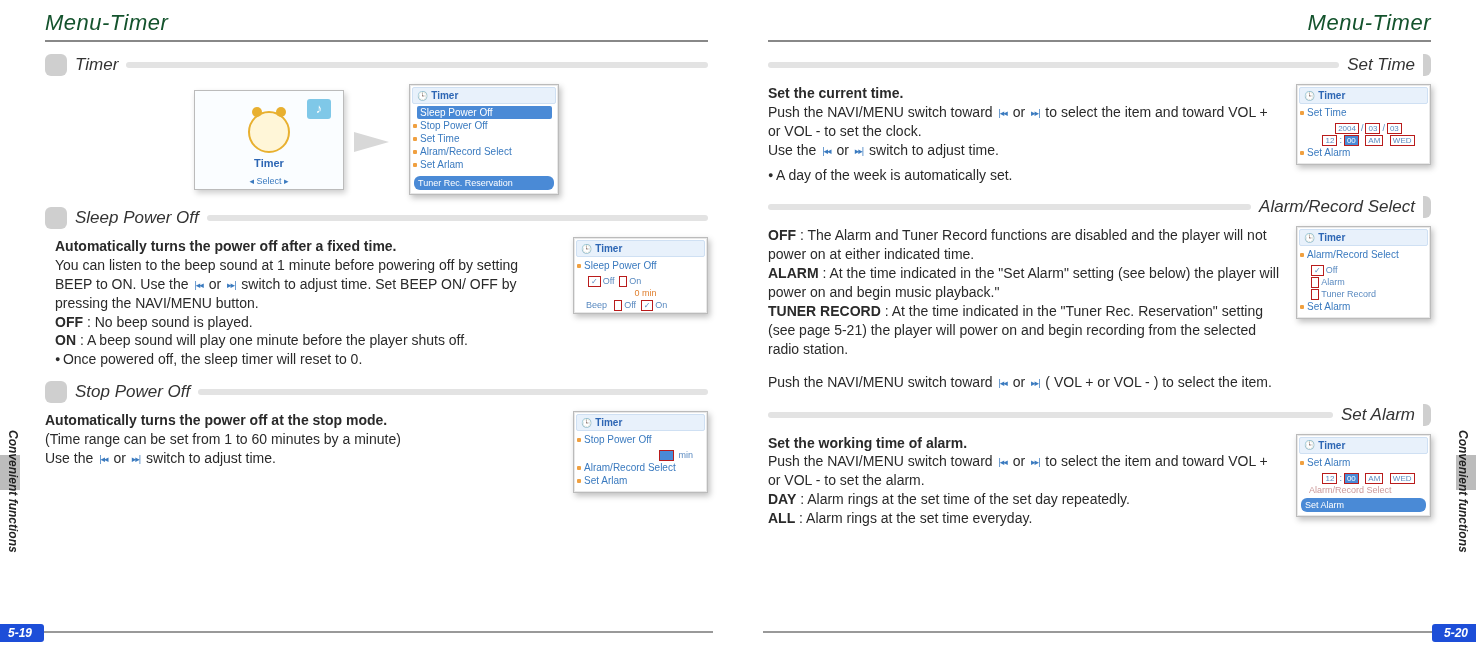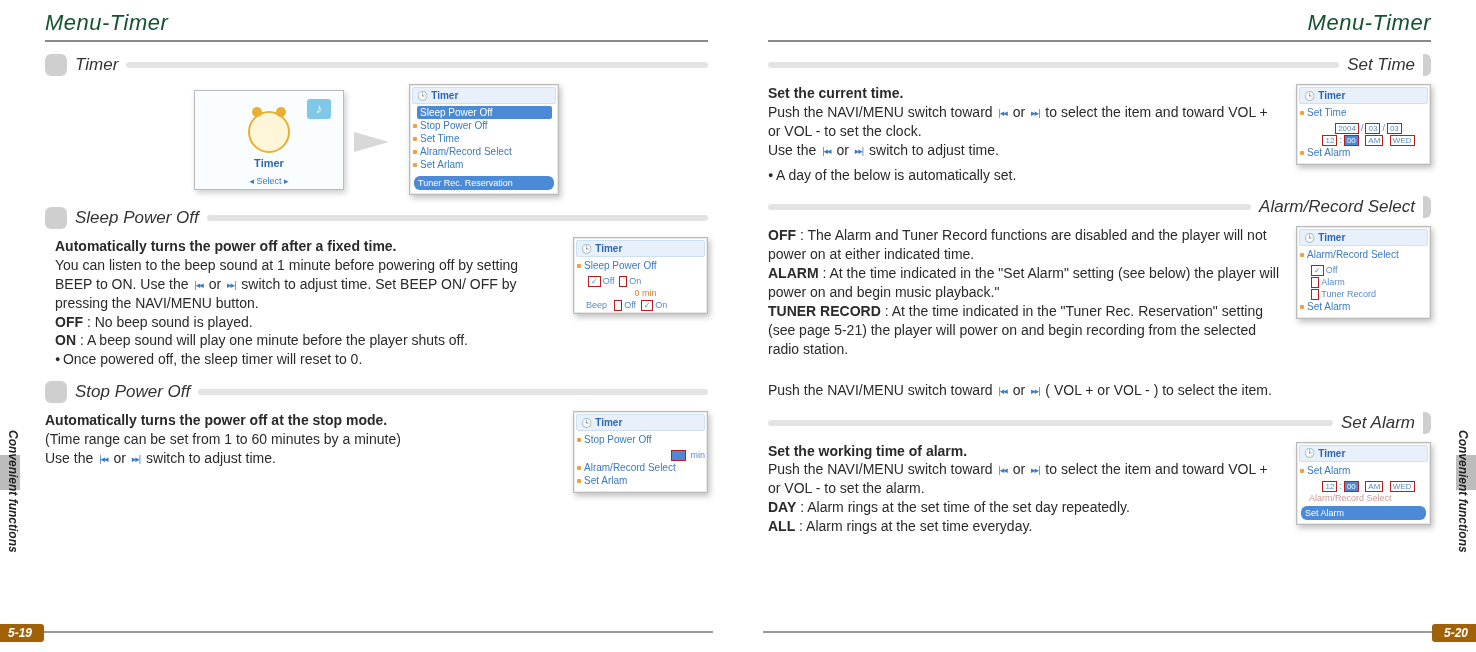--- a/index.html
+++ b/index.html
@@ -210,21 +210,21 @@
     border-left: 35px solid #d8d8d8;
     border-top: 10px solid transparent;
     border-bottom: 10px solid transparent;
   }
 
   
   .pgnum {
     position: absolute;
     bottom: 10px;
     height: 18px;
-    background: #a16207;
+    background: #1d4ed8;
     color: #fff;
     font-size: 12px;
     font-style: italic;
     font-weight: bold;
     line-height: 18px;
     padding: 0 12px 0 8px;
   }
   .page .pgnum { left: 0; border-radius: 0 3px 3px 0; }
   .page.right .pgnum { right: 0; left: auto; padding: 0 8px 0 12px; border-radius: 3px 0 0 3px; font-style: italic; }
   .footer-rule {
@@ -339,21 +339,21 @@
         <div>(Time range can be set from 1 to 60 minutes by a minute)</div>
         <div>
           <span>Use the </span><span class="nav-icon">|◂◂</span><span> or </span><span class="nav-icon">▸▸|</span><span> switch to adjust time.</span>
         </div>
       </div>
       <div class="lcd sm">
         <div class="lcd-title">Timer</div>
         <ul>
           <li>Stop Power Off</li>
         </ul>
-        <div class="sub" style="text-align:right;padding-right:0">
+        <div class="sub" style="text-align:right;padding-right:12px">
           <span class="box" style="background:#4a8ad6;color:#4a8ad6">00</span> <span>min</span>
         </div>
         <ul>
           <li>Alram/Record Select</li>
           <li>Set Arlam</li>
         </ul>
       </div>
     </div>
 
     <div class="side-tab"></div>
@@ -373,21 +373,21 @@
     </div>
     <div class="body-row">
       <div class="body-text">
         <div><span class="bold">Set the current time.</span></div>
         <div>
           <span>Push the NAVI/MENU switch toward </span><span class="nav-icon">|◂◂</span><span> or </span><span class="nav-icon">▸▸|</span><span> to select the item and toward VOL + or VOL - to set the clock.</span>
         </div>
         <div>
           <span>Use the </span><span class="nav-icon">|◂◂</span><span> or </span><span class="nav-icon">▸▸|</span><span> switch to adjust time.</span>
         </div>
-        <div class="bullet-item" style="margin-top:6px">A day of the below is automatically set.</div>
+        <div class="bullet-item" style="margin-top:6px">A day of the week is automatically set.</div>
       </div>
       <div class="lcd sm">
         <div class="lcd-title">Timer</div>
         <ul>
             <li>Set Time</li>
           </ul>
         <div class="sub" style="text-align:center">
           <span class="box">2004</span>/<span class="box">03</span>/<span class="box">03</span>
         </div>
         <div class="sub" style="text-align:center">
@@ -402,21 +402,21 @@
     <div class="section-head right">
       <div class="rule"></div>
       <div class="label">Alarm/Record Select</div>
       <div class="cap"></div>
     </div>
     <div class="body-row">
       <div class="body-text">
         <div><span class="bold">OFF</span><span> : The Alarm and Tuner Record functions are disabled and the player will not power on at either indicated time.</span></div>
         <div><span class="bold">ALARM</span><span> : At the time indicated in the "Set Alarm" setting (see below) the player will power on and begin music playback."</span></div>
         <div><span class="bold">TUNER RECORD</span><span> : At the time indicated in the "Tuner Rec. Reservation" setting (see page 5-21) the player will power on and begin recording from the selected radio station.</span></div>
-        <div style="margin-top:22px">
+        <div style="margin-top:14px">
           <span>Push the NAVI/MENU switch toward </span><span class="nav-icon">|◂◂</span><span> or </span><span class="nav-icon">▸▸|</span><span> ( VOL + or VOL - ) to select the item.</span>
         </div>
       </div>
       <div class="lcd sm">
         <div class="lcd-title">Timer</div>
         <ul>
             <li>Alarm/Record Select</li>
           </ul>
         <div class="sub"><span class="box">✓</span><span>Off</span></div>
         <div class="sub"><span class="box">&nbsp;</span><span>Alarm</span></div>

